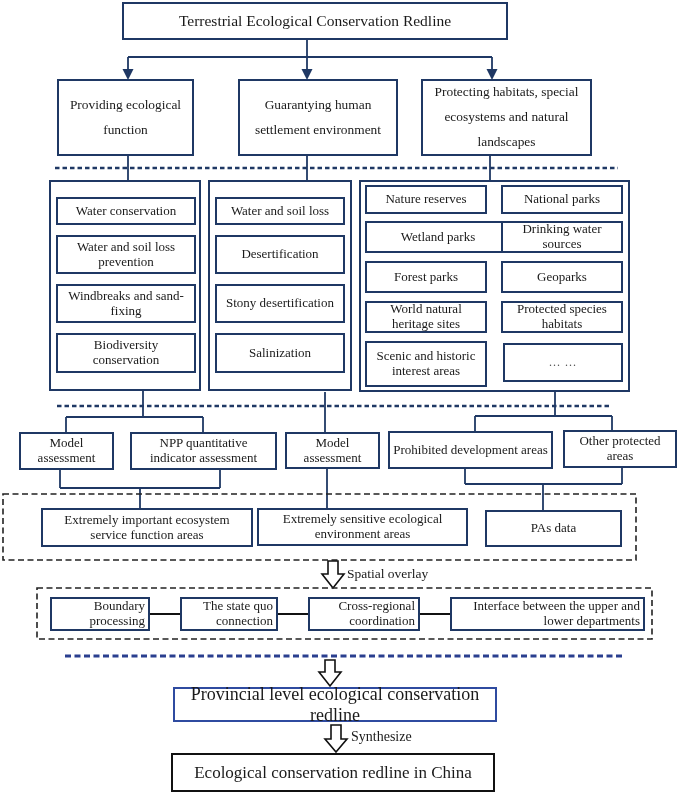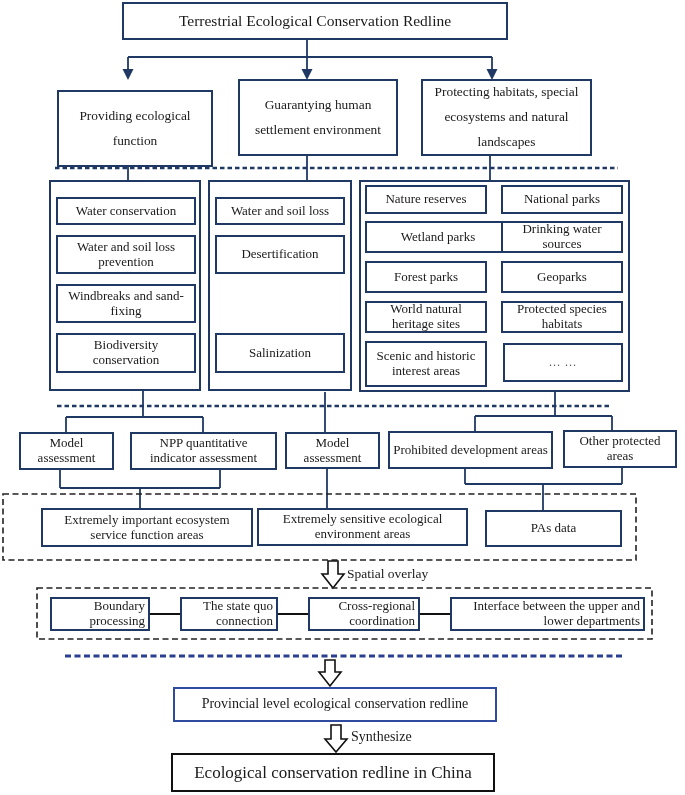--- a/index.html
+++ b/index.html
@@ -14,21 +14,21 @@
   .box{
     position:absolute; box-sizing:border-box; background:#fff;
     border:2px solid var(--navy);
     display:flex; align-items:center; justify-content:center; text-align:center;
     font-size:13px; line-height:1.15; padding:1px 3px;
   }
   .title-box{font-size:15.5px; border-width:2.5px;}
   .row1{font-size:13.4px; line-height:1.85;}
   .group{position:absolute; box-sizing:border-box; border:2px solid var(--navy); background:transparent;}
   .proc{border-width:2px;text-align:right;}
-  .provincial-box{border-color:var(--provincial); font-size:14px;}
+  .provincial-box{border-color:var(--provincial); font-size:18px;}
   .final-box{border:2.5px solid #111; font-size:17px;}
   .flabel{position:absolute; font-size:13.5px; white-space:nowrap;}
   .ellip{letter-spacing:1px; color:#555; font-size:12px;}
 </style>
 </head>
 <body>
 
 <div id="diagram">
 
   <svg class="layer">
@@ -92,33 +92,34 @@
 
     <path d="M65,656 H622" stroke="#2a3f8f" stroke-width="3" stroke-dasharray="6 3.5" fill="none"></path>
 
     <path d="M325,660 H335 V672 H341 L330,686 L319,672 H325 Z" fill="#fff" stroke="#111" stroke-width="1.6"></path>
 
     <path d="M331,725 H341 V739 H347 L336,752 L325,739 H331 Z" fill="#fff" stroke="#111" stroke-width="1.6"></path>
   </svg>
 
   <div class="box title-box" style="left:122px;top:2px;width:386px;height:38px">Terrestrial Ecological Conservation Redline</div>
 
-  <div class="box row1" style="left:57px;top:90px;width:156px;height:77px">Providing ecological function</div>
+  <div class="box row1" style="left:57px;top:79px;width:137px;height:77px">Providing ecological function</div>
   <div class="box row1" style="left:238px;top:79px;width:160px;height:77px">Guarantying human settlement environment</div>
   <div class="box row1" style="left:421px;top:79px;width:171px;height:77px">Protecting habitats, special ecosystems and natural landscapes</div>
 
   <div class="group" style="left:49px;top:180px;width:152px;height:211px"></div>
   <div class="box" style="left:56px;top:197px;width:140px;height:28px">Water conservation</div>
   <div class="box" style="left:56px;top:235px;width:140px;height:39px">Water and soil loss prevention</div>
   <div class="box" style="left:56px;top:284px;width:140px;height:39px">Windbreaks and sand-fixing</div>
   <div class="box" style="left:56px;top:333px;width:140px;height:40px">Biodiversity conservation</div>
 
   <div class="group" style="left:208px;top:180px;width:144px;height:211px"></div>
   <div class="box" style="left:215px;top:197px;width:130px;height:28px">Water and soil loss</div>
   <div class="box" style="left:215px;top:235px;width:130px;height:39px">Desertification</div>
+  <div class="box" style="left:215px;top:284px;width:130px;height:39px">Stony desertification</div>
   <div class="box" style="left:215px;top:333px;width:130px;height:40px">Salinization</div>
 
   <div class="group" style="left:359px;top:180px;width:271px;height:212px"></div>
   <div class="box" style="left:365px;top:185px;width:122px;height:29px">Nature reserves</div>
   <div class="box" style="left:365px;top:221px;width:146px;height:32px">Wetland parks</div>
   <div class="box" style="left:365px;top:261px;width:122px;height:32px">Forest parks</div>
   <div class="box" style="left:365px;top:301px;width:122px;height:32px">World natural heritage sites</div>
   <div class="box" style="left:365px;top:341px;width:122px;height:46px">Scenic and historic interest areas</div>
   <div class="box" style="left:501px;top:185px;width:122px;height:29px">National parks</div>
   <div class="box" style="left:501px;top:221px;width:122px;height:32px">Drinking water sources</div>

